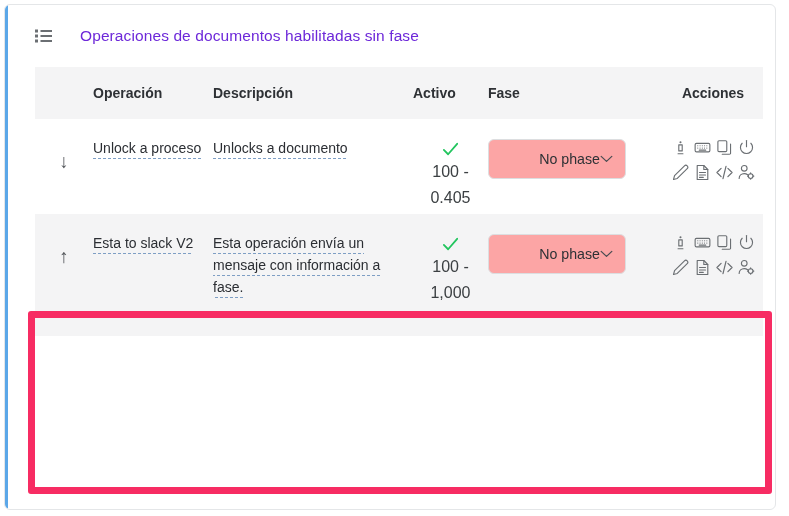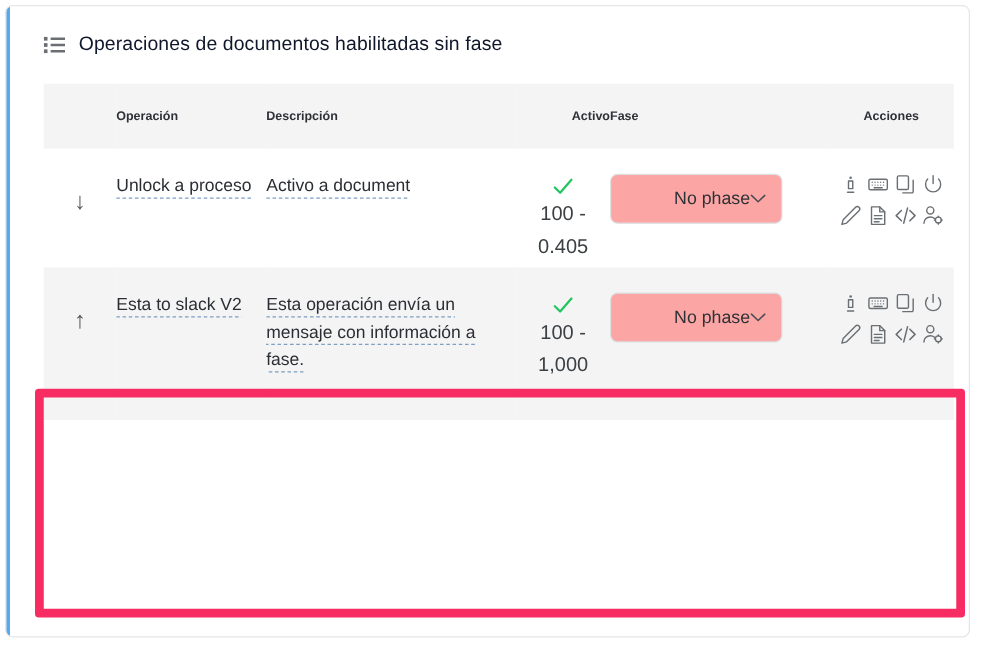--- a/index.html
+++ b/index.html
@@ -31,50 +31,51 @@
   
   .card-head {
     display: flex;
     align-items: center;
     gap: 11px;
     padding: 22px 0 0 30px;
   }
   .list-icon { width: 17px; height: 14px; display: block; flex: none; }
   .card-title {
     font-size: 15.5px;
-    color: #0f172a;
+    color: #6d28d9;
     letter-spacing: .1px;
+    margin-left: 17px;
   }
 
   
   .intro {
     padding: 17px 34px 0 30px;
     font-size: 14.4px;
     line-height: 25px;
     color: #3c4043;
   }
 
   
   .table-wrap { padding: 22px 12px 0 30px; }
   table { width: 100%; border-collapse: collapse; table-layout: fixed; }
 
   thead tr { background: #f4f4f5; }
   thead th {
-    font-size: 10px;
+    font-size: 14px;
     font-weight: bold;
     color: #2e3135;
     text-align: left;
     padding: 15px 0 15px 0;
     height: 52px;
     vertical-align: middle;
   }
   .col-arrow { width: 58px; }
   .col-op    { width: 120px; }
   .col-desc  { width: 200px; }
-  .col-act   { width: 75px; text-align: right; }
+  .col-act   { width: 75px; text-align: left; }
   .col-phase { width: 175px; }
   .col-actions { width: 100px; text-align: center !important; }
 
   tbody td {
     vertical-align: top;
     padding-top: 18px;
     font-size: 14px;
     color: #2e3135;
   }
   tbody tr.row-white td { background: #ffffff; }
@@ -198,21 +199,21 @@
           </tr>
         </thead>
         <tbody>
 
           <tr class="row-white">
             <td class="arrow">↓</td>
             <td>
               <span class="dotted-link">Unlock a proceso</span>
             </td>
             <td>
-              <span class="dotted-link">Activo a document</span>
+              <span class="dotted-link">Unlocks a documento</span>
             </td>
             <td class="active-cell">
               <span>
                 <svg class="check" viewBox="0 0 20 20" fill="none">
                   <path d="M3 10.5 L7.5 15 L17 4" stroke="#22c55e" stroke-width="1.9" stroke-linecap="round" stroke-linejoin="round"></path>
                 </svg>
               </span>
               <div class="range">
                 <div>100  -</div>
                 <div>0.405</div>

